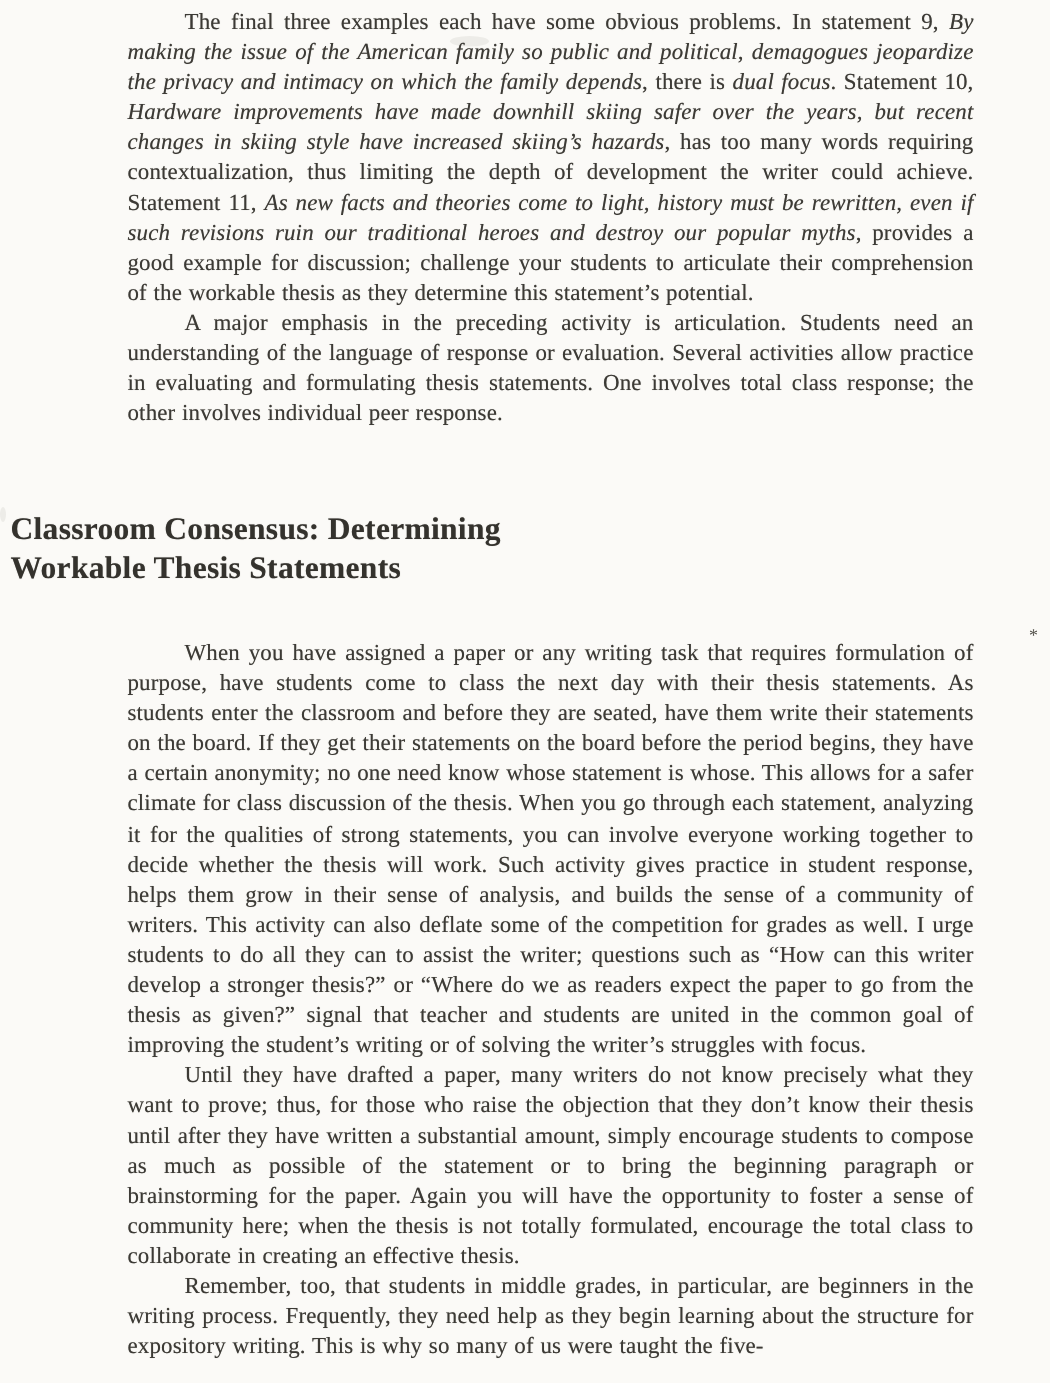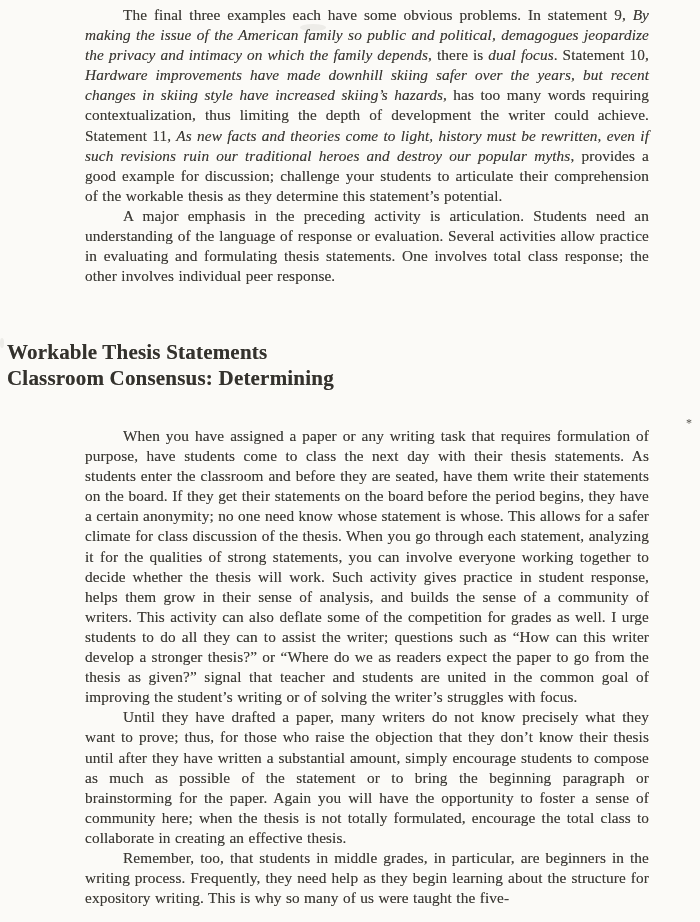--- a/index.html
+++ b/index.html
@@ -68,22 +68,22 @@
 
   <div class="smudge smudge-a"></div>
   <div class="smudge smudge-b"></div>
 
   <div class="body-col intro-col">
     <p class="para"><span>The final three examples each have some obvious problems. In statement 9, </span><span class="it">By making the issue of the American family so public and political, demagogues jeopardize the privacy and intimacy on which the family depends</span><span>, there is </span><span class="it">dual focus</span><span>. Statement 10, </span><span class="it">Hardware improvements have made downhill skiing safer over the years, but recent changes in skiing style have increased skiing’s hazards</span><span>, has too many words requiring contextualization, thus limiting the depth of development the writer could achieve. Statement 11, </span><span class="it">As new facts and theories come to light, history must be rewritten, even if such revisions ruin our traditional heroes and destroy our popular myths</span><span>, provides a good example for discussion; challenge your students to articulate their comprehension of the workable thesis as they determine this statement’s potential.</span></p>
     <p class="para"><span>A major emphasis in the preceding activity is articulation. Students need an understanding of the language of response or evaluation. Several activities allow practice in evaluating and formulating thesis statements. One involves total class response; the other involves individual peer response.</span></p>
   </div>
 
   <div class="heading" style="color: rgb(52, 50, 45);">
+    <div>Classroom Consensus: Determining</div>
     <div>Workable Thesis Statements</div>
-    <div>Classroom Consensus: Determining</div>
   </div>
 
   <div class="marginal-mark">*</div>
 
   <div class="body-col main-col">
     <p class="para"><span>When you have assigned a paper or any writing task that requires formulation of purpose, have students come to class the next day with their thesis statements. As students enter the classroom and before they are seated, have them write their statements on the board. If they get their statements on the board before the period begins, they have a certain anonymity; no one need know whose statement is whose. This allows for a safer climate for class discussion of the thesis. When you go through each statement, analyzing it for the qualities of strong statements, you can involve everyone working together to decide whether the thesis will work. Such activity gives practice in student response, helps them grow in their sense of analysis, and builds the sense of a community of writers. This activity can also deflate some of the competition for grades as well. I urge students to do all they can to assist the writer; questions such as “How can this writer develop a stronger thesis?” or “Where do we as readers expect the paper to go from the thesis as given?” signal that teacher and students are united in the common goal of improving the student’s writing or of solving the writer’s struggles with focus.</span></p>
     <p class="para"><span>Until they have drafted a paper, many writers do not know precisely what they want to prove; thus, for those who raise the objection that they don’t know their thesis until after they have written a substantial amount, simply encourage students to compose as much as possible of the statement or to bring the beginning paragraph or brainstorming for the paper. Again you will have the opportunity to foster a sense of community here; when the thesis is not totally formulated, encourage the total class to collaborate in creating an effective thesis.</span></p>
     <p class="para"><span>Remember, too, that students in middle grades, in particular, are beginners in the writing process. Frequently, they need help as they begin learning about the structure for expository writing. This is why so many of us were taught the five-</span></p>
   </div>
 

